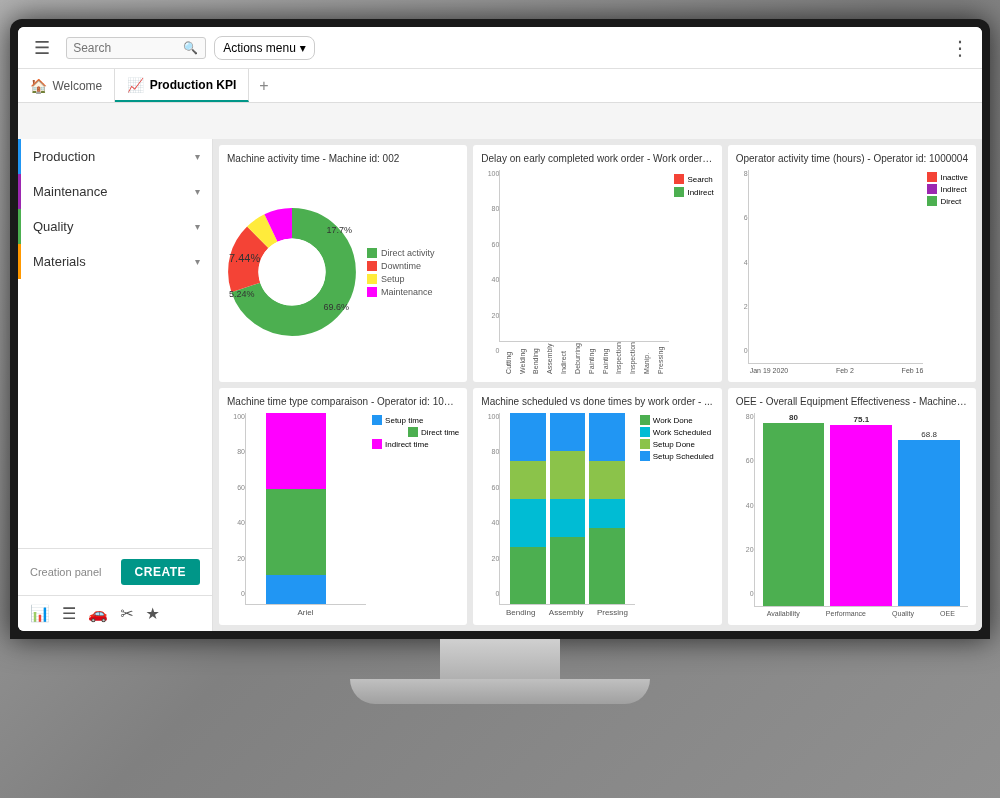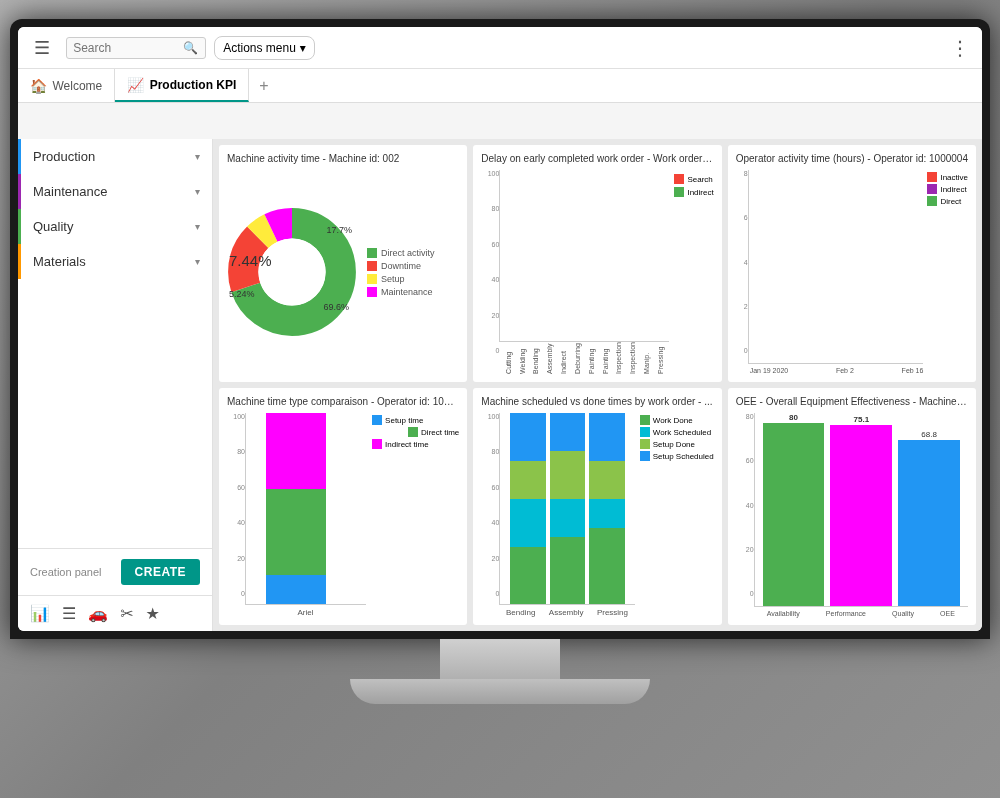--- a/index.html
+++ b/index.html
@@ -345,21 +345,21 @@
 
                   <circle cx="60" cy="60" r="31" fill="white"></circle>
                 </svg>
 
                 <div style="position:relative; margin-left:-130px; width:130px; height:130px; pointer-events:none;">
 
                   <span style="position:absolute; bottom:25px; right:8px; font-size:9px; color:#333;">69.6%</span>
 
                   <span style="position:absolute; top:18px; right:5px; font-size:9px; color:#333;">17.7%</span>
 
-                  <span style="position:absolute; top:45px; left:2px; font-size:15px; color:#333;">7.44%</span>
+                  <span style="position:absolute; top:45px; left:2px; font-size:11px; color:#333;">7.44%</span>
 
                   <span style="position:absolute; bottom:38px; left:2px; font-size:9px; color:#333;">5.24%</span>
                 </div>
 
                 <div class="donut-legend" style="margin-left:10px;">
                   <div class="legend-item">
                     <div class="legend-color" style="background:#4CAF50;"></div>
                     <span>Direct activity</span>
                   </div>
                   <div class="legend-item">

